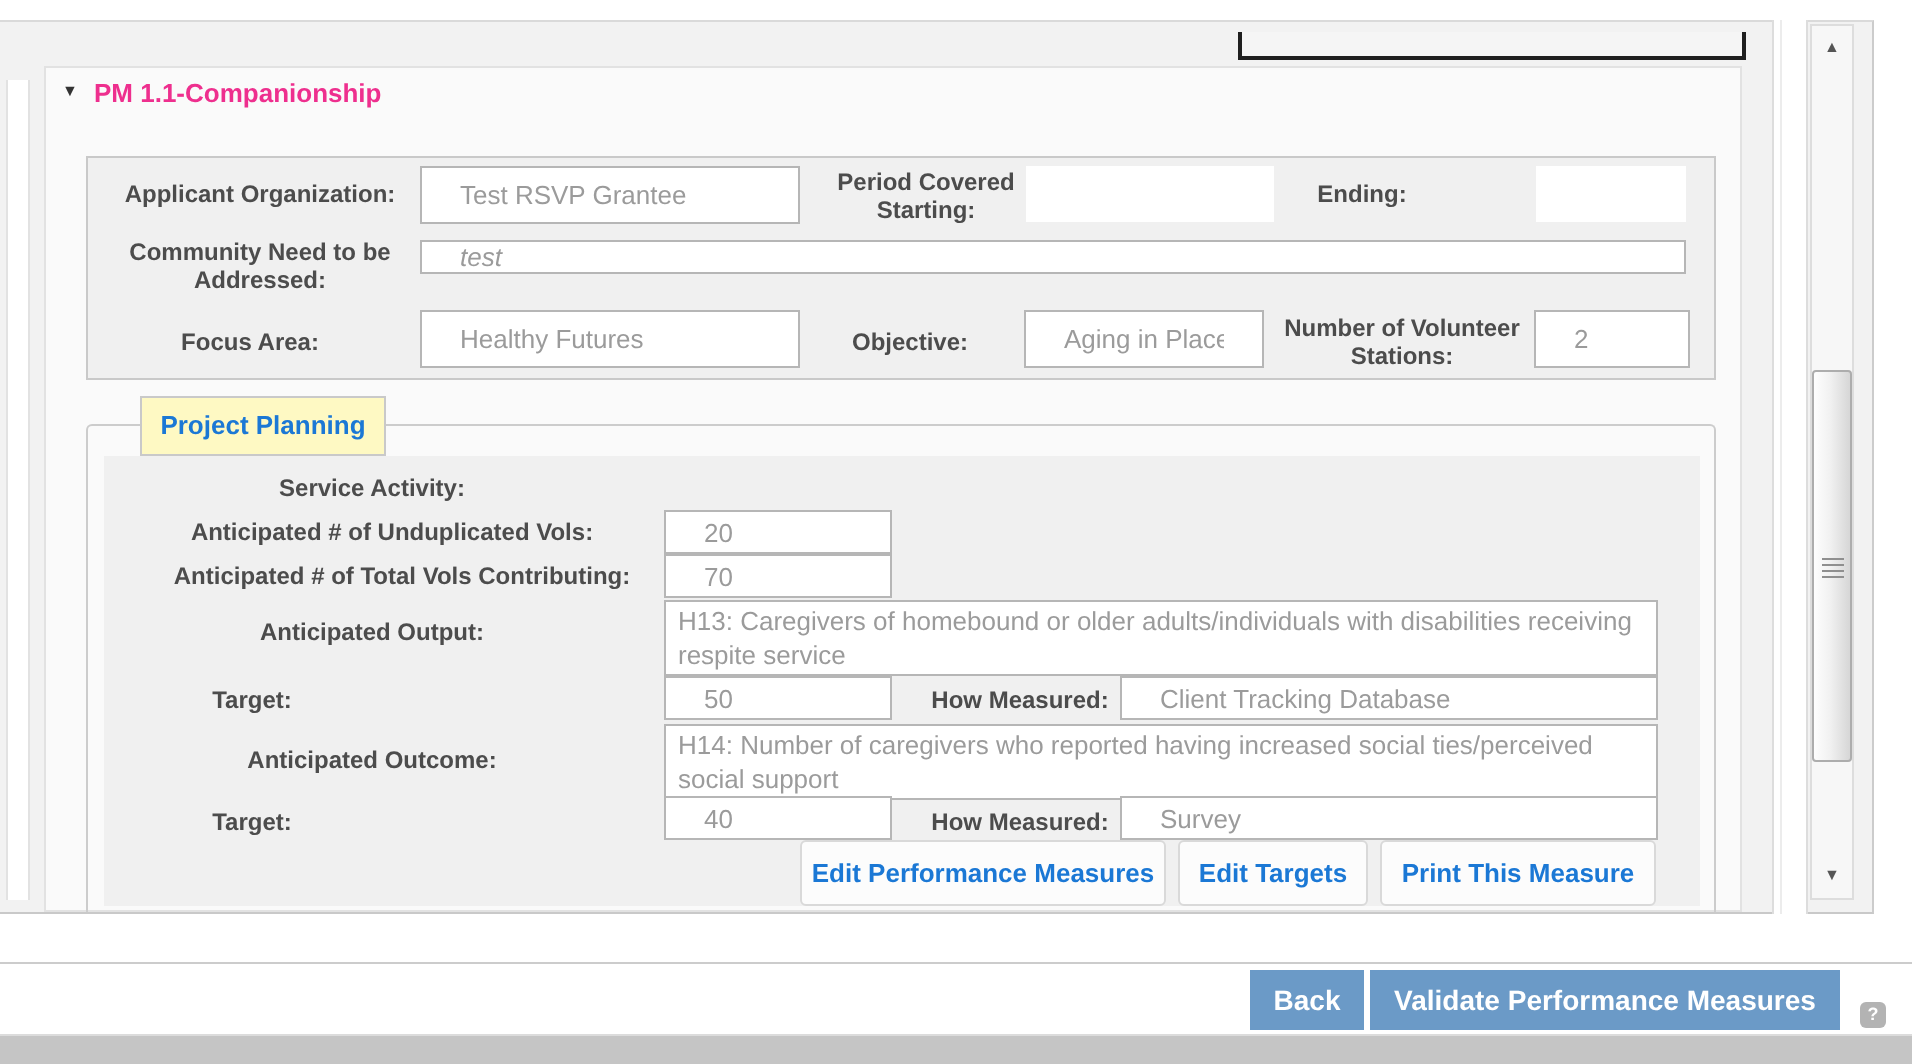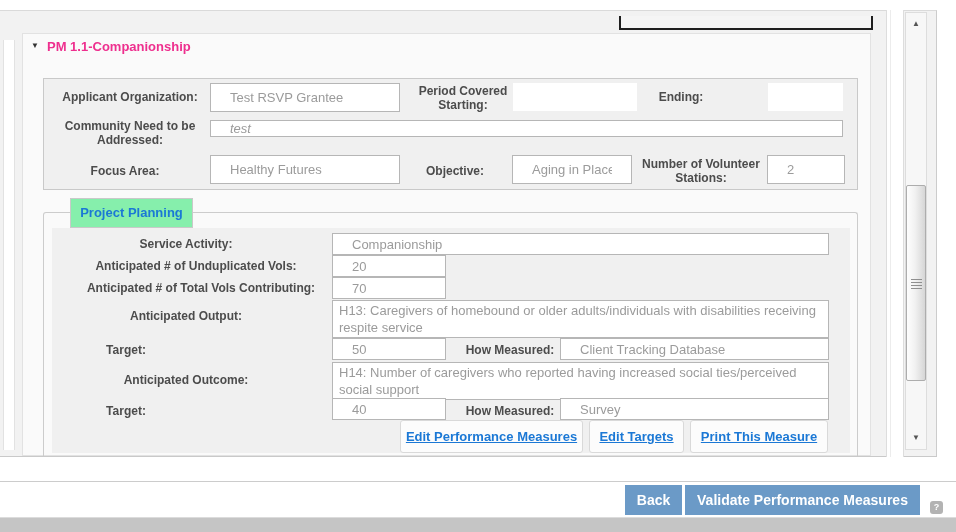--- a/index.html
+++ b/index.html
@@ -41,30 +41,30 @@
   
   .top-form-box { left:43px; top:78px; width:815px; height:112px; background:#f0f0f0; border:1px solid #c9c9c9; }
   .lbl { font-size:12px; font-weight:bold; color:#4c4c4c; line-height:14px;text-align:center; }
   .inp { background:#fff; border:1px solid #b6b6b6; color:#9b9b9b; font-family:"Liberation Sans",sans-serif;
     font-size:13px; padding:0 19px; }
   .whitebox { background:#fff; border:none; }
   .ta { background:#fff; border:1px solid #b6b6b6; color:#9b9b9b; font-family:"Liberation Sans",sans-serif;
     font-size:13px; line-height:17px; padding:1px 6px; resize:none; overflow:hidden; }
 
   
-  .tab { left:70px; top:198px; width:123px; height:30px; background:#86efac; border:1px solid #c9c9c9;
+  .tab { left:70px; top:198px; width:123px; height:30px; background:#fef9c3; border:1px solid #c9c9c9;
     color:#1b78d5; font-size:13px; font-weight:bold; text-align:center; line-height:28px; z-index:3; cursor:pointer; }
   .fieldset { left:43px; top:212px; width:815px; height:244px; border:1px solid #cccccc; border-bottom:none;
     border-radius:3px 3px 0 0; z-index:1; }
   .inner-gray { left:52px; top:228px; width:798px; height:225px; background:#f0f0f0; z-index:2; }
   .z4 { z-index:4; }
 
   .linkbtn { background:#fcfcfc; border:1px solid #d9d9d9; border-radius:3px; color:#1b78d5;
     font-family:"Liberation Sans",sans-serif; font-size:13px; font-weight:bold; text-align:center;
-    line-height:31px; z-index:4; cursor:pointer;text-decoration:underline; }
+    line-height:31px; z-index:4; cursor:pointer; }
 
   
   .bottom-rule { left:0; top:481px; width:956px; height:0; border-top:1px solid #cccccc; }
   .bluebtn { background:#6b9ac7; border:none; color:#fff; font-family:"Liberation Sans",sans-serif;
     font-size:14px; font-weight:bold; text-align:center; line-height:30px; cursor:pointer; }
   .help-badge { left:930px; top:501px; width:13px; height:13px; background:#b3b3b3; border-radius:3px;
     color:#fff; font-size:9px; font-weight:bold; text-align:center; line-height:13px; cursor:pointer; }
   .footer-bar { left:0; top:517px; width:956px; height:15px; background:#c5c5c5; border-top:1px solid #dcdcdc; }
 </style>
 </head>
@@ -109,21 +109,20 @@
   <input class="abs inp" style="left: 512px; top: 155px; width: 120px; height: 29px;" value="Aging in Place">
 
   <div class="abs lbl" style="left:638px;top:157px;width:126px;">Number of Volunteer Stations:</div>
   <input class="abs inp" style="left: 767px; top: 155px; width: 78px; height: 29px;" value="2">
 
   <div class="abs tab">Project Planning</div>
   <div class="abs fieldset"></div>
   <div class="abs inner-gray"></div>
 
   <div class="abs lbl z4" style="left:66px;top:237px;width:240px;">Service Activity:</div>
-  <input class="abs inp z4" style="left: 332px; top: 233px; width: 497px; height: 22px;" value="Companionship">
 
   <div class="abs lbl z4" style="left:66px;top:259px;width:260px;">Anticipated # of Unduplicated Vols:</div>
   <input class="abs inp z4" style="left: 332px; top: 255px; width: 114px; height: 22px;" value="20">
 
   <div class="abs lbl z4" style="left:66px;top:281px;width:270px;">Anticipated # of Total Vols Contributing:</div>
   <input class="abs inp z4" style="left: 332px; top: 277px; width: 114px; height: 22px;" value="70">
 
   <div class="abs lbl z4" style="left:66px;top:309px;width:240px;">Anticipated Output:</div>
   <textarea class="abs ta z4" style="left: 332px; top: 300px; width: 497px; height: 38px;">H13: Caregivers of homebound or older adults/individuals with disabilities receiving respite service</textarea>
 

